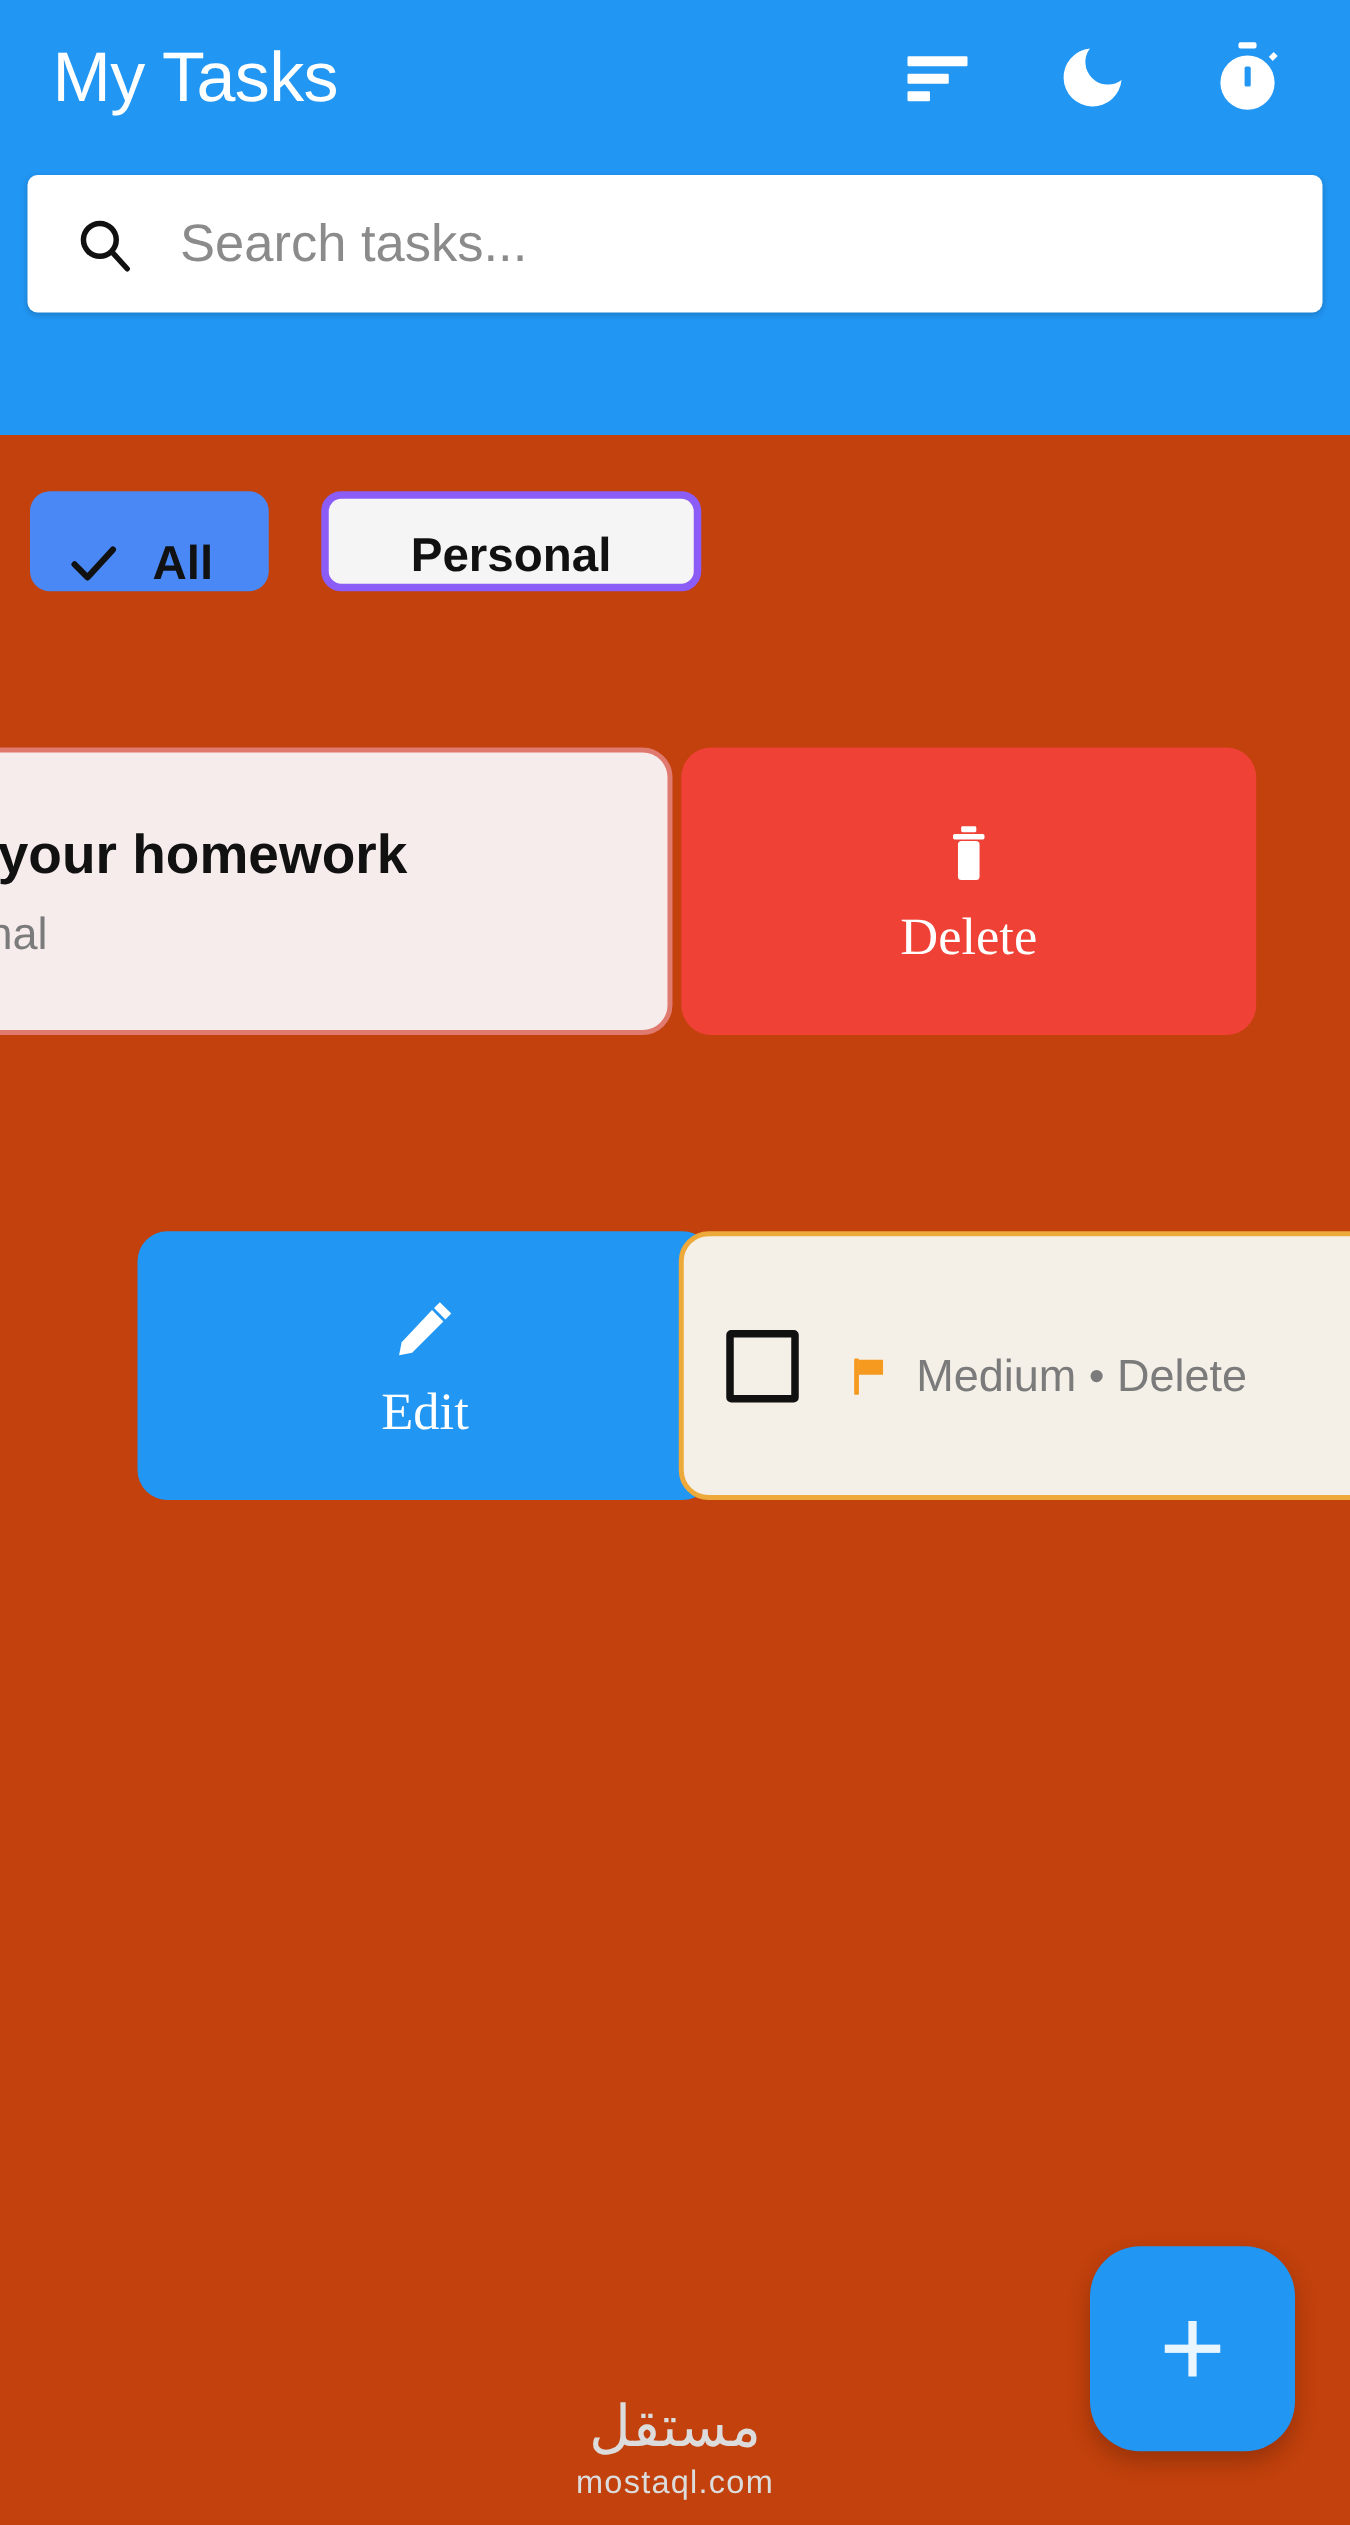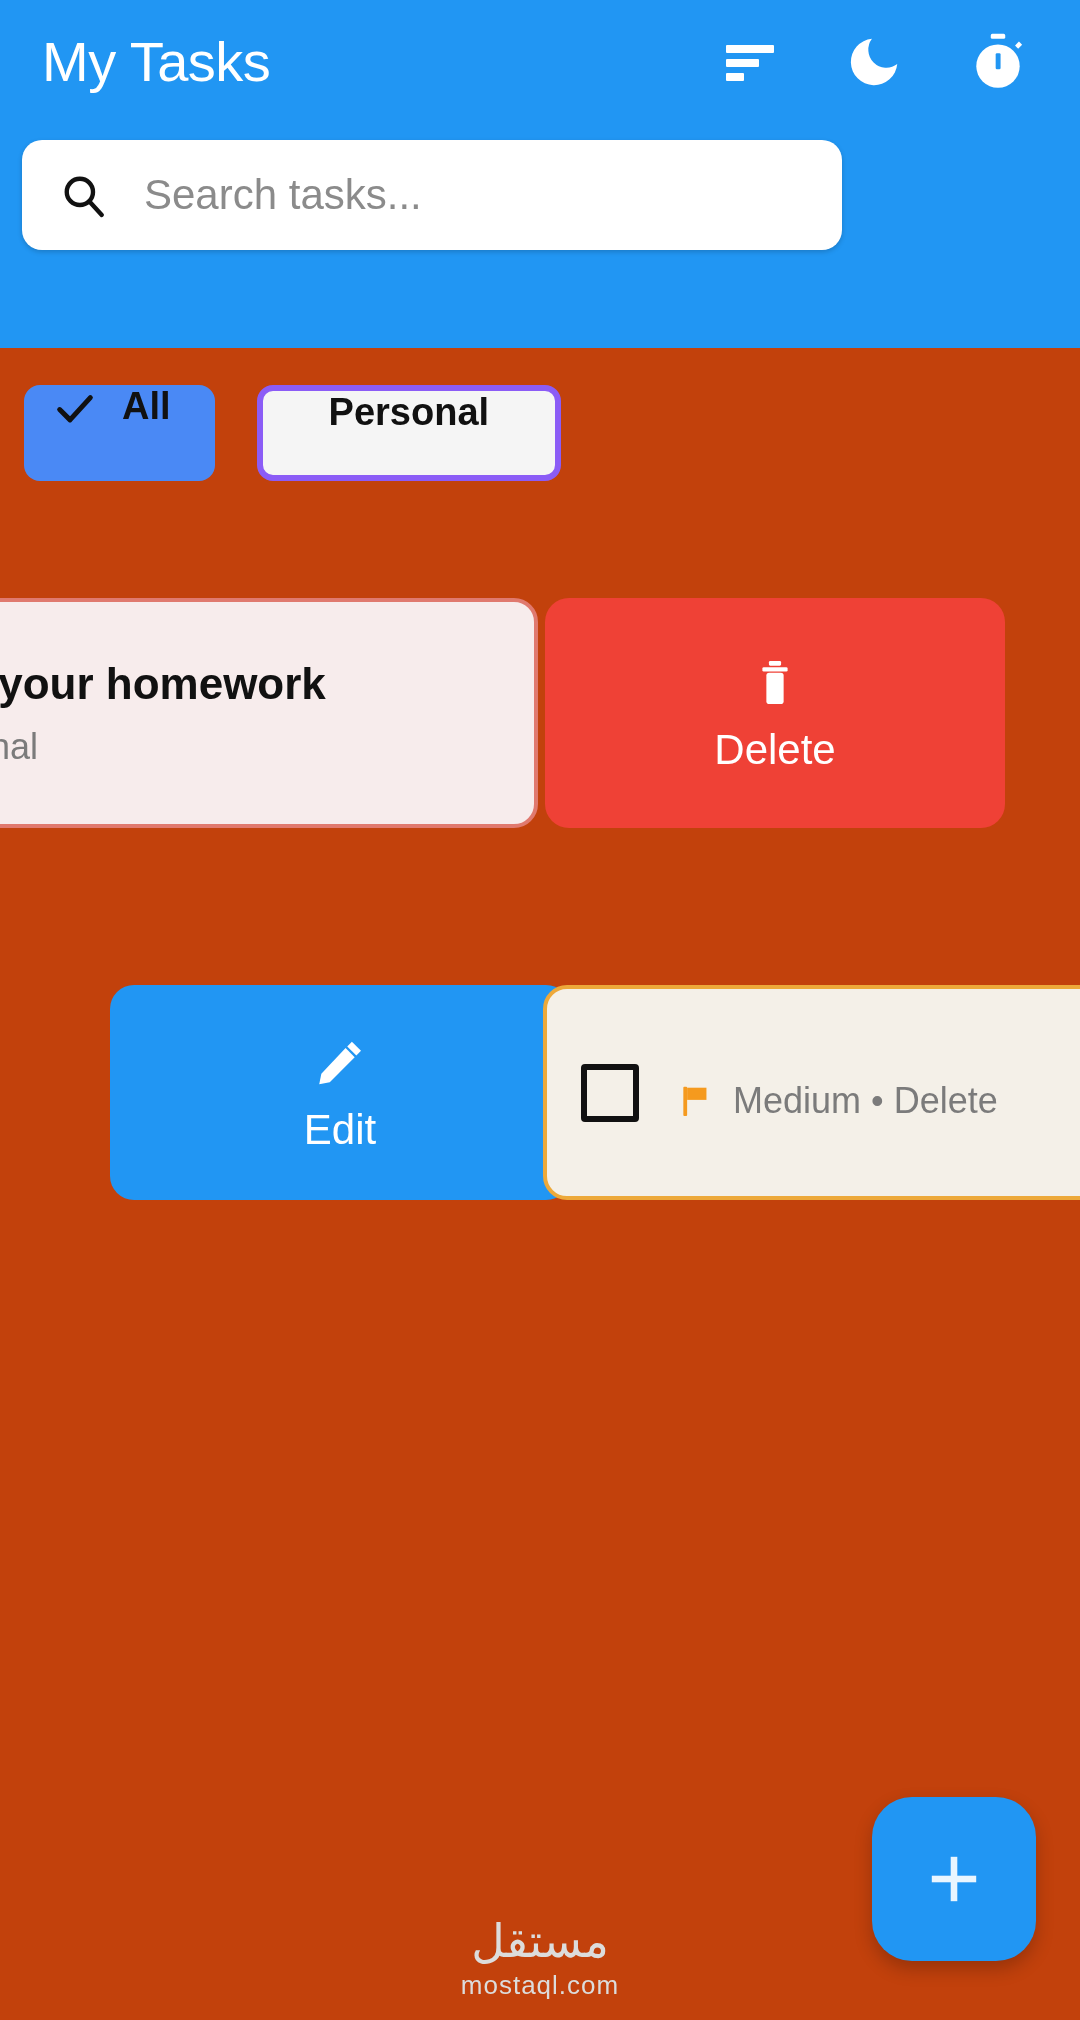--- a/index.html
+++ b/index.html
@@ -75,24 +75,24 @@
   }
   .sort-icon i:nth-child(1) { top: 4px;  width: 48px; }
   .sort-icon i:nth-child(2) { top: 18px; width: 33px; }
   .sort-icon i:nth-child(3) { top: 32px; width: 18px; }
 
   
   .search-wrap {
     position: absolute;
     left: 22px;
     top: 140px;
-    width: 820px;
+    width: 1036px;
     height: 110px;
     background: #ffffff;
-    border-radius: 20px;
+    border-radius: 8px;
     box-shadow: 0 2px 5px rgba(0,0,0,0.18);
     display: flex;
     align-items: center;
     padding-left: 36px;
   }
 
   .search-icon { width: 50px; height: 50px; flex: 0 0 auto; }
 
   .search-input {
     border: none;
@@ -114,24 +114,24 @@
     left: 0;
     width: 1080px;
     height: 110px;
     display: flex;
     align-items: center;
     padding-left: 24px;
     gap: 42px;
   }
 
   .chip {
-    height: 96px;
+    height: 80px;
     border-radius: 16px;
     display: flex;
-    align-items: flex-start;
+    align-items: flex-end;
     font-size: 38px;
     font-weight: 700;
     color: #111111;
     padding: 0 32px;
     cursor: pointer;
     white-space: nowrap;
   }
 
   .chip.selected {
     background: #4a89f5;
@@ -222,20 +222,21 @@
     margin-left: 32px;
   }
 
   .action-icon { margin-bottom: 18px; }
 
   .action-label {
     color: #ffffff;
     font-size: 42px;
     font-weight: 400;
     line-height: 1;
+    font-family: Liberation Serif, serif;
   }
 
   
   .row-2 { top: 985px; height: 215px; }
 
   .card-2 {
     left: 543px;
     top: 0;
     width: 660px;
     height: 215px;

